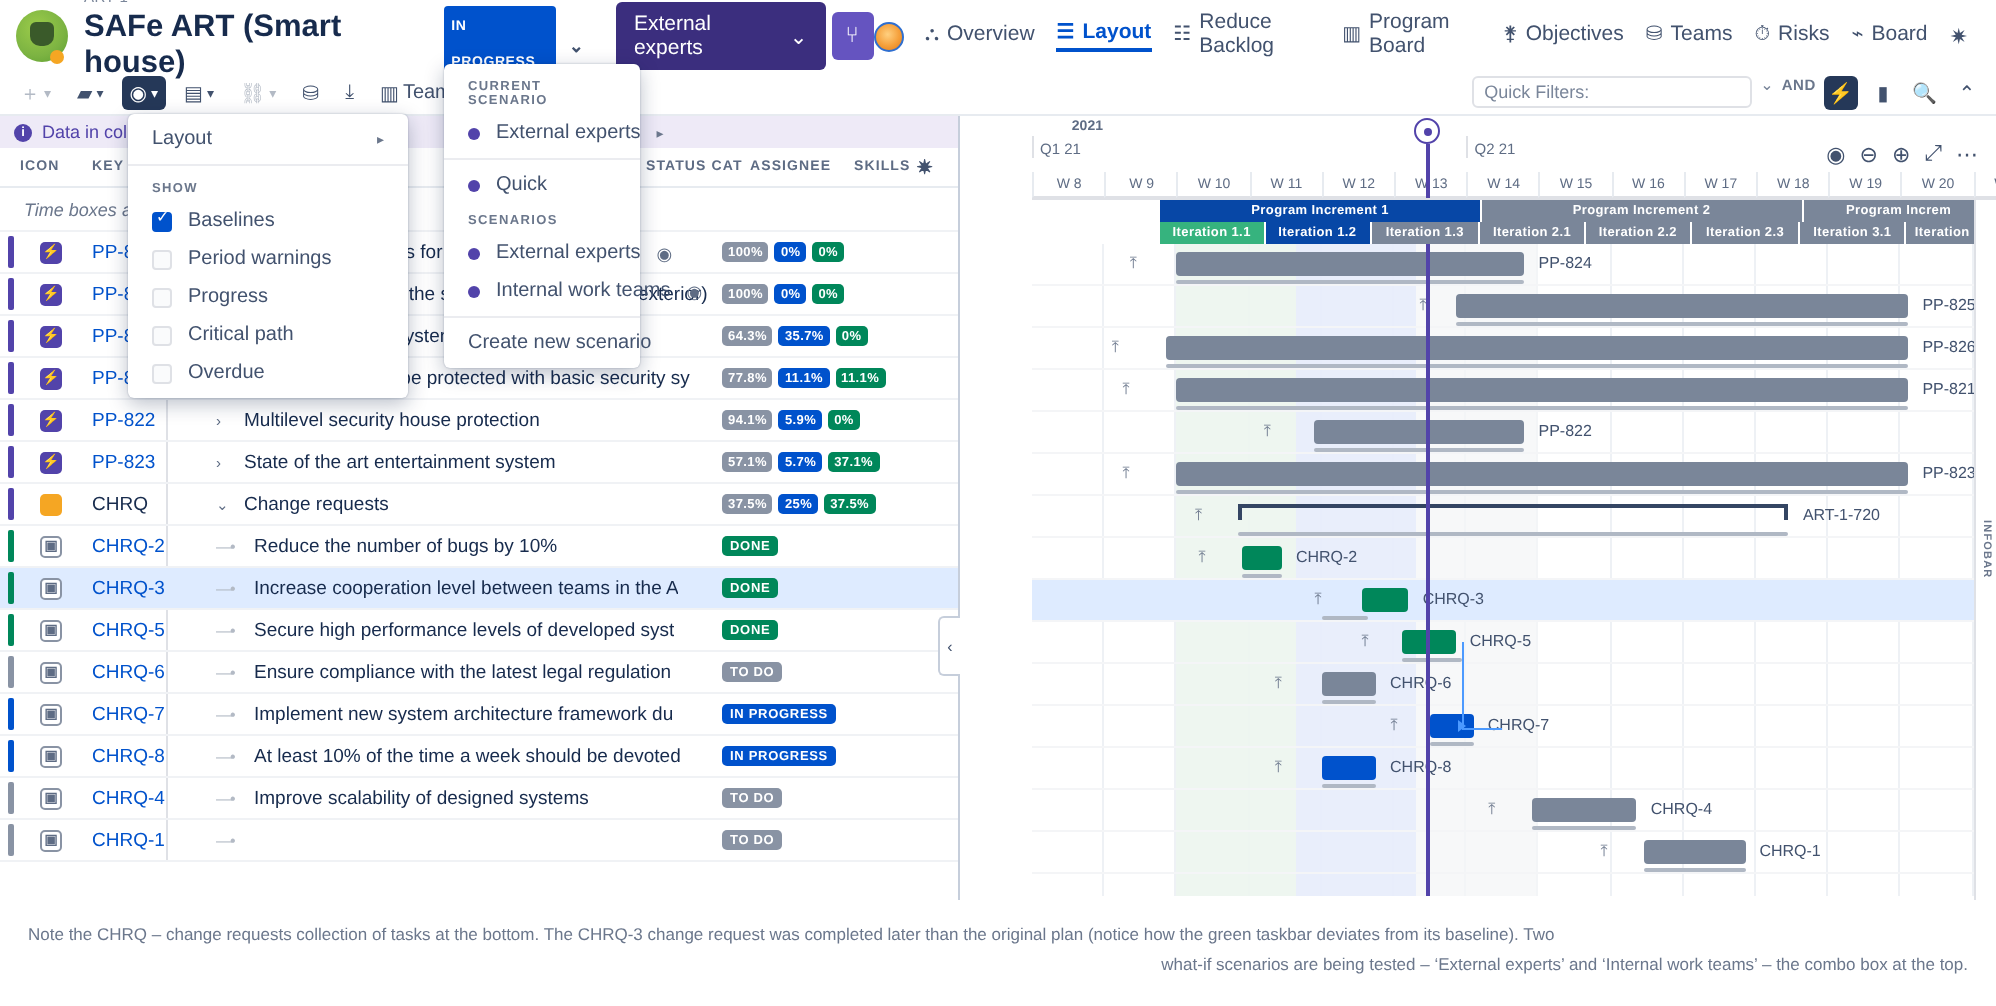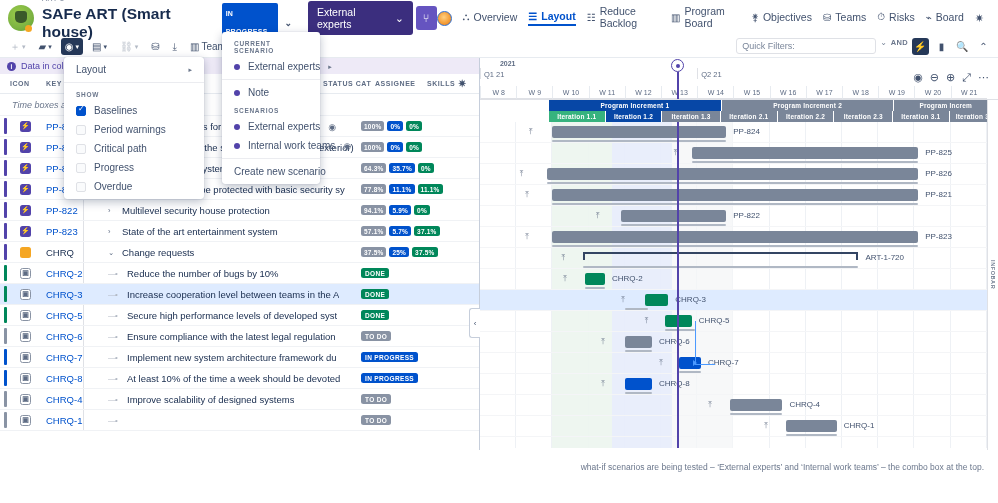--- a/index.html
+++ b/index.html
@@ -73,21 +73,21 @@
     font-size:9px; color:#7a869a; display:flex; align-items:center; padding:0 5px;
   }
   .qf-caret{ font-size:8px; color:#7a869a; cursor:pointer; }
   .qf-and{ font-size:7.5px; color:#6b778c; font-weight:700; letter-spacing:.3px; cursor:pointer; }
   .qf-ic { width:17px; height:17px; display:flex; align-items:center; justify-content:center; font-size:10px; color:#42526e; border-radius:3px; cursor:pointer; }
   .qf-ic.dark { background:#253858; color:#fff; }
 
   
   .main { display:flex; height:392px; position:relative; }
   .grid-pane { width:480px; position:relative; background:#fff; border-right:1px solid #c6cedb; }
-  .chart-pane { flex:1; position:relative; background:#fff; overflow:hidden; }
+  .chart-pane { flex:1; position:relative; background:#fff; overflow:hidden;margin-left:36px; }
 
   
   .info-banner{
     height:16px; background:#eeeaf7; display:flex; align-items:center; gap:5px;
     padding:0 7px; font-size:9px; color:#5243aa;
   }
   .info-ico{ width:9px;height:9px;border-radius:50%;background:#5243aa;color:#fff;font-size:6.5px;
     display:flex;align-items:center;justify-content:center;font-weight:700;flex:0 0 auto;}
 
   
@@ -740,43 +740,43 @@
     <div class="mi">
       <span class="cb on"></span>
       <span>Baselines</span>
     </div>
     <div class="mi">
       <span class="cb"></span>
       <span>Period warnings</span>
     </div>
     <div class="mi">
       <span class="cb"></span>
+      <span>Progress</span>
+    </div>
+    <div class="mi">
+      <span class="cb"></span>
       <span>Critical path</span>
-    </div>
-    <div class="mi">
-      <span class="cb"></span>
-      <span>Progress</span>
     </div>
     <div class="mi">
       <span class="cb"></span>
       <span>Overdue</span>
     </div>
   </div>
 
   <div class="menu" style="left:222px; top:32px; width:98px;">
     <div class="menu-label">CURRENT SCENARIO</div>
     <div class="mi">
       <span class="dot"></span>
       <span>External experts</span>
       <span class="arr">▸</span>
     </div>
     <div class="mdiv"></div>
     <div class="mi">
       <span class="dot"></span>
-      <span>Note</span>
+      <span>Quick</span>
     </div>
     <div class="menu-label">SCENARIOS</div>
     <div class="mi">
       <span class="dot"></span>
       <span>External experts</span>
       <span class="eye">◉</span>
     </div>
     <div class="mi">
       <span class="dot"></span>
       <span>Internal work teams</span>
@@ -784,14 +784,15 @@
     </div>
     <div class="mdiv"></div>
     <div class="mi">
       <span>Create new scenario</span>
     </div>
   </div>
 
 </div>
 
 <div class="caption">
+  <div class="l1">Note the CHRQ – change requests collection of tasks at the bottom. The CHRQ-3 change request was completed later than the original plan (notice how the green taskbar deviates from its baseline). Two</div>
   <div>what-if scenarios are being tested – ‘External experts’ and ‘Internal work teams’ – the combo box at the top.</div>
 </div>
 
 </body></html>

